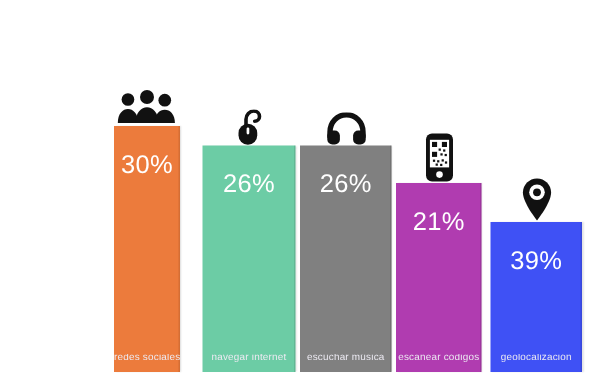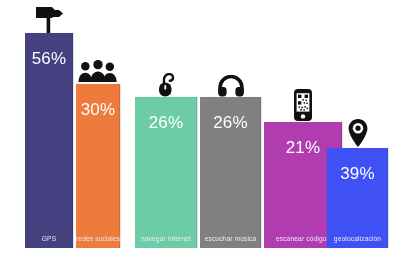--- a/index.html
+++ b/index.html
@@ -75,32 +75,20 @@
 
   .bar-icon svg {
     display: block;
   }
 </style>
 </head>
 <body>
 
 <div id="chart-root">
 
-  <div class="bar-group" id="group-0" style="left: 25px; width: 48px; bottom: 12px; height: 215px;">
-    <div class="bar" id="bar-0" style="height: 215px; background: rgb(69, 64, 128);"></div>
-    <div class="bar-icon" id="icon-0" style="bottom: 215px; height: 34px;">
-      <svg width="34" height="30" viewBox="0 0 34 30" aria-hidden="true">
-        <rect x="14.6" y="6" width="3.6" height="24" fill="#111111"></rect>
-        <path d="M4 4 L20 4 L25 9.5 L20 15 L4 15 Z" fill="#111111"></path>
-        <path d="M16 7 L27 7 L31 10.5 L27 14 L16 14 Z" fill="#111111"></path>
-      </svg>
-    </div>
-    <div class="bar-value" id="value-0" style="bottom: 181px;">56%</div>
-    <div class="bar-label" id="label-0">GPS</div>
-  </div>
 
   <div class="bar-group" id="group-1" style="left: 76px; width: 44px; bottom: 12px; height: 164px;">
     <div class="bar" id="bar-1" style="height: 164px; background: rgb(236, 123, 60);"></div>
     <div class="bar-icon" id="icon-1" style="bottom: 164px; height: 34px;">
       <svg width="52" height="26" viewBox="0 0 52 26" aria-hidden="true">
         <circle cx="11" cy="7.5" r="5" fill="#111111"></circle>
         <path d="M3 26 C3 18.5 7 15 11 15 C15 15 19 18.5 19 26 Z" fill="#111111"></path>
         <circle cx="26" cy="5.5" r="5.5" fill="#111111"></circle>
         <path d="M17 26 C17 17.5 21.5 13.5 26 13.5 C30.5 13.5 35 17.5 35 26 Z" fill="#111111"></path>
         <circle cx="40" cy="8" r="5" fill="#111111"></circle>
@@ -130,21 +118,21 @@
       <svg width="28" height="22" viewBox="0 0 28 22" aria-hidden="true">
         <path d="M3 16 L3 13 C3 6.4 8 1.5 14 1.5 C20 1.5 25 6.4 25 13 L25 16" fill="none" stroke="#111111" stroke-width="3.6" stroke-linecap="round"></path>
         <rect x="1.2" y="12" width="8.4" height="9.4" rx="3.4" fill="#111111"></rect>
         <rect x="18.4" y="12" width="8.4" height="9.4" rx="3.4" fill="#111111"></rect>
       </svg>
     </div>
     <div class="bar-value" id="value-3" style="bottom: 117px;">26%</div>
     <div class="bar-label" id="label-3">escuchar música</div>
   </div>
 
-  <div class="bar-group" id="group-4" style="left: 264px; width: 57px; bottom: 12px; height: 126px; padding-left: 21px;">
+  <div class="bar-group" id="group-4" style="left: 264px; width: 57px; bottom: 12px; height: 126px;">
     <div class="bar" id="bar-4" style="height: 126px; background: rgb(176, 60, 176);"></div>
     <div class="bar-icon" id="icon-4" style="bottom: 126px; height: 34px;">
       <svg width="20" height="34" viewBox="0 0 20 34" aria-hidden="true">
         <rect x="1" y="1" width="18" height="32" rx="4" fill="#111111"></rect>
         <rect x="3.6" y="5.2" width="12.8" height="18.4" fill="#ffffff"></rect>
         <g fill="#111111">
           <rect x="5" y="6.6" width="3.4" height="3.4"></rect>
           <rect x="11.6" y="6.6" width="3.4" height="3.4"></rect>
           <rect x="5" y="13.2" width="3.4" height="3.4"></rect>
           <rect x="9.4" y="11" width="1.5" height="1.5"></rect>

